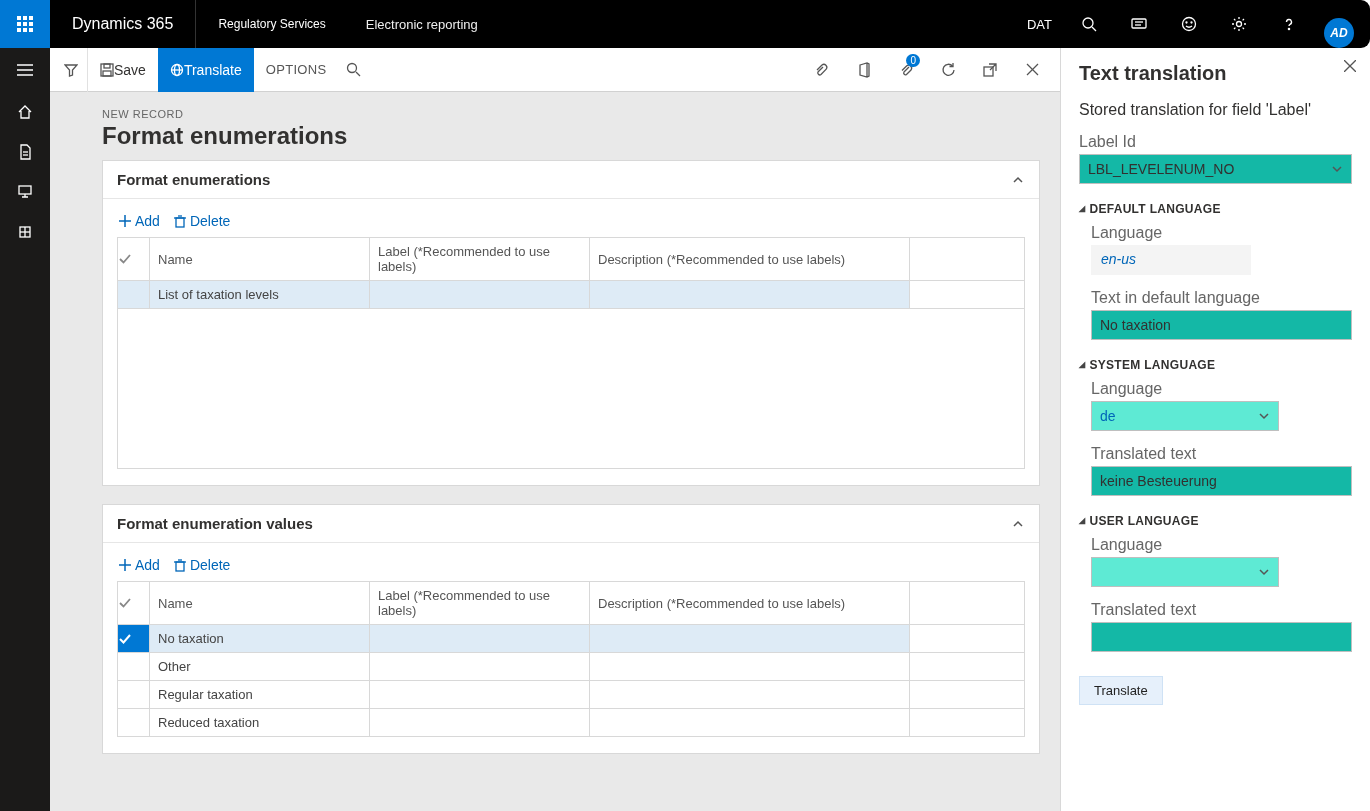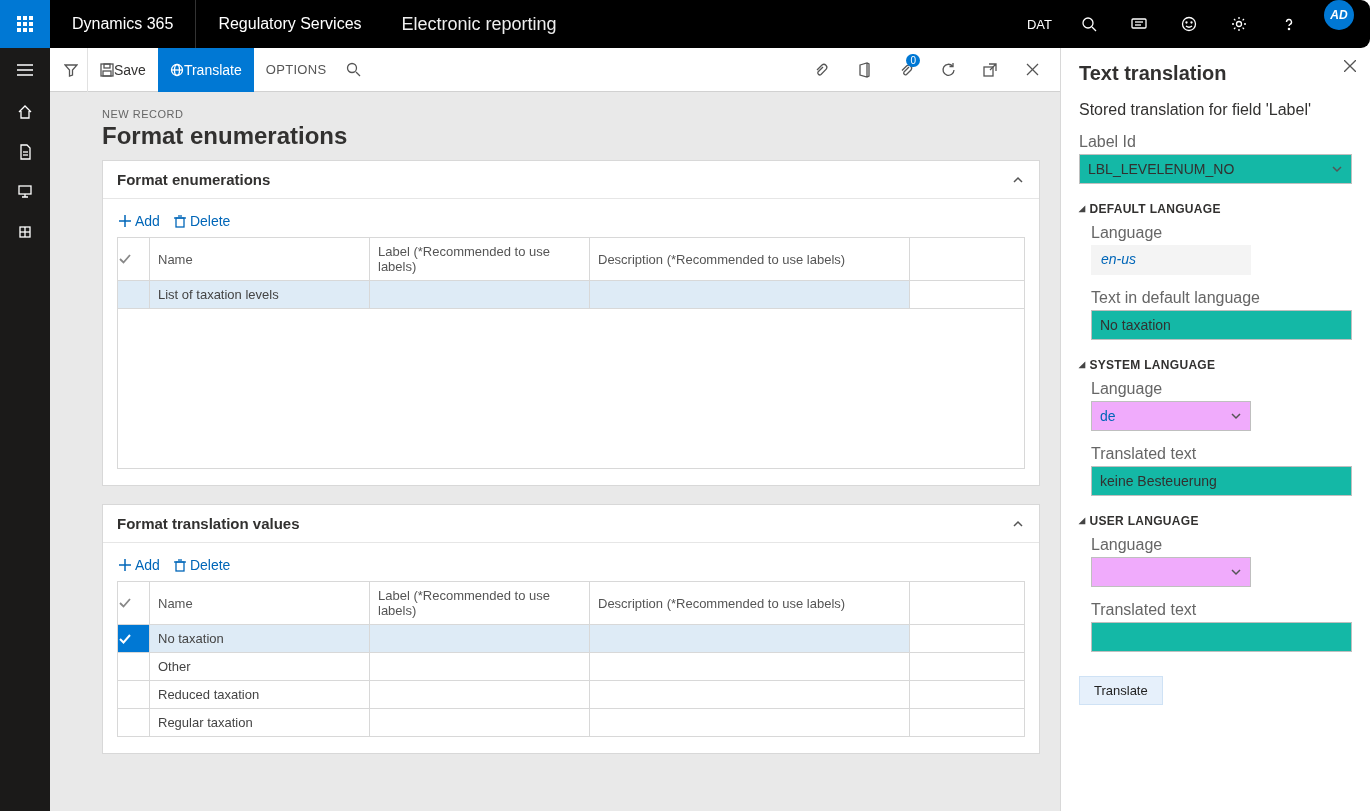--- a/index.html
+++ b/index.html
@@ -4,24 +4,24 @@
 <style>
 * { box-sizing: border-box; margin: 0; padding: 0; }
 body { font-family: "Segoe UI", Arial, sans-serif; font-size: 13px; color: #323130; overflow: hidden; width: 1370px; height: 811px; position: relative; background: #fff; }
 
 
 .topbar { height: 48px; background: #000; display: flex; align-items: center; color: #fff; border-radius: 9px; }
 .waffle { width: 50px; height: 48px; background: #0078D4; display: flex; align-items: center; justify-content: center; }
 .waffle-icon { display: grid; grid-template-columns: repeat(3,4px); grid-template-rows: repeat(3,4px); gap: 2px; }
 .waffle-icon span { background: #fff; width: 4px; height: 4px; }
 .brand { font-size: 16px; padding: 0 22px; height: 48px; display: flex; align-items: center; border-right: 1px solid #333; }
-.module { font-size: 16px; font-weight: 300; padding: 0 22px; height: 40px; display: flex; align-items: center; }
-.breadcrumb { font-size: 18px; padding: 0 18px; color: #eee; }
+.module { font-size: 12px; font-weight: 300; padding: 0 22px; height: 40px; display: flex; align-items: center; }
+.breadcrumb { font-size: 13px; padding: 0 18px; color: #eee; }
 .top-spacer { flex: 1; }
-.top-right { display: flex; align-items: flex-start; gap: 4px; padding-right: 8px; }
+.top-right { display: flex; align-items: flex-end; gap: 4px; padding-right: 8px; }
 .top-right > * { width: 46px; height: 48px; display: flex; align-items: center; justify-content: center; font-size: 14px; }
 .avatar { width: 30px; height: 30px; border-radius: 50%; background: #0078D4; color: #fff; display: flex; align-items: center; justify-content: center; font-size: 12px; font-weight: 600; margin: 0 8px; font-style: italic; }
 
 
 .row2-wrap { display: flex; height: 763px; }
 .left-rail { width: 50px; background: #1b1a19; display: flex; flex-direction: column; align-items: center; padding-top: 0; gap: 0; }
 .left-rail .ham { width: 50px; height: 44px; display: flex; align-items: center; justify-content: center; color: #fff; }
 .left-rail .rail-btn { width: 50px; height: 40px; display: flex; align-items: center; justify-content: center; color: #fff; }
 
 .main-area { flex: 1; display: flex; flex-direction: column; background: #E9E9E9; position: relative; }
@@ -67,21 +67,21 @@
 .right-panel .close-x { position: absolute; top: 12px; right: 14px; font-size: 14px; color: #555; cursor: pointer; }
 .right-panel h2 { font-size: 20px; font-weight: 600; margin-bottom: 16px; }
 .right-panel .subtitle { font-size: 16px; font-weight: 400; margin-bottom: 14px; }
 .field-block { margin-bottom: 14px; }
 .field-label { font-size: 16px; color: #666; margin-bottom: 3px; }
 .field-input { width: 100%; border: 1px solid #bfbfbf; padding: 5px 8px; font-size: 14px; height: 30px; display: flex; align-items: center; justify-content: space-between; background: #14b8a6; }
 .field-input.ro { background: #f3f3f3; border: 1px solid #e0e0e0; display: inline-block; padding: 5px 10px; }
 .field-input.link { color: #0066B8; background: #f4f4f4; border: none; display: inline-block; padding: 6px 10px; font-style: italic; }
 .section-hdr { font-size: 12px; font-weight: 600; letter-spacing: 0.3px; margin: 18px 0 8px; display: flex; align-items: center; gap: 4px; }
 .section-hdr::before { content: "◢"; font-size: 8px; color: #444; transform: translateY(-1px); }
-.select-box { width: 160px; border: 1px solid #bfbfbf; height: 30px; display: flex; align-items: center; justify-content: space-between; padding: 0 8px; font-size: 14px; background: #f0abfc; }
+.select-box { width: 188px; border: 1px solid #bfbfbf; height: 30px; display: flex; align-items: center; justify-content: space-between; padding: 0 8px; font-size: 14px; background: #5eead4; }
 .translate-btn { background: #e6f0fb; border: 1px solid #cfe2f5; padding: 6px 14px; font-size: 13px; color: #222; margin-top: 10px; cursor: pointer; }
 
 svg { display: block; }
 </style>
 </head>
 <body>
 
 <div class="topbar">
   <div class="waffle">
     <div class="waffle-icon">
@@ -308,21 +308,21 @@
                 <td style="background:#fff"></td>
               </tr>
             </tbody>
           </table>
           <div class="grid-empty"></div>
         </div>
       </div>
 
       <div class="card">
         <div class="card-head">
-          <span>Format translation values</span>
+          <span>Format enumeration values</span>
           <svg width="14" height="14" fill="none" stroke="#555" stroke-width="1.5">
               <path d="M3 9 L7 5 L11 9"></path>
             </svg>
         </div>
         <div class="card-body">
           <div class="grid-toolbar">
             <button>
                 <svg width="12" height="12" stroke="#0066B8" stroke-width="1.5">
                   <line x1="6" y1="0" x2="6" y2="12"></line>
                   <line x1="0" y1="6" x2="12" y2="6"></line>
@@ -373,28 +373,28 @@
               </tr>
               <tr>
                 <td class="check"></td>
                 <td>Other</td>
                 <td></td>
                 <td></td>
                 <td></td>
               </tr>
               <tr>
                 <td class="check"></td>
-                <td>Reduced taxation</td>
+                <td>Regular taxation</td>
                 <td></td>
                 <td></td>
                 <td></td>
               </tr>
               <tr>
                 <td class="check"></td>
-                <td>Regular taxation</td>
+                <td>Reduced taxation</td>
                 <td></td>
                 <td></td>
                 <td></td>
               </tr>
             </tbody>
           </table>
         </div>
       </div>
 
     </div>

